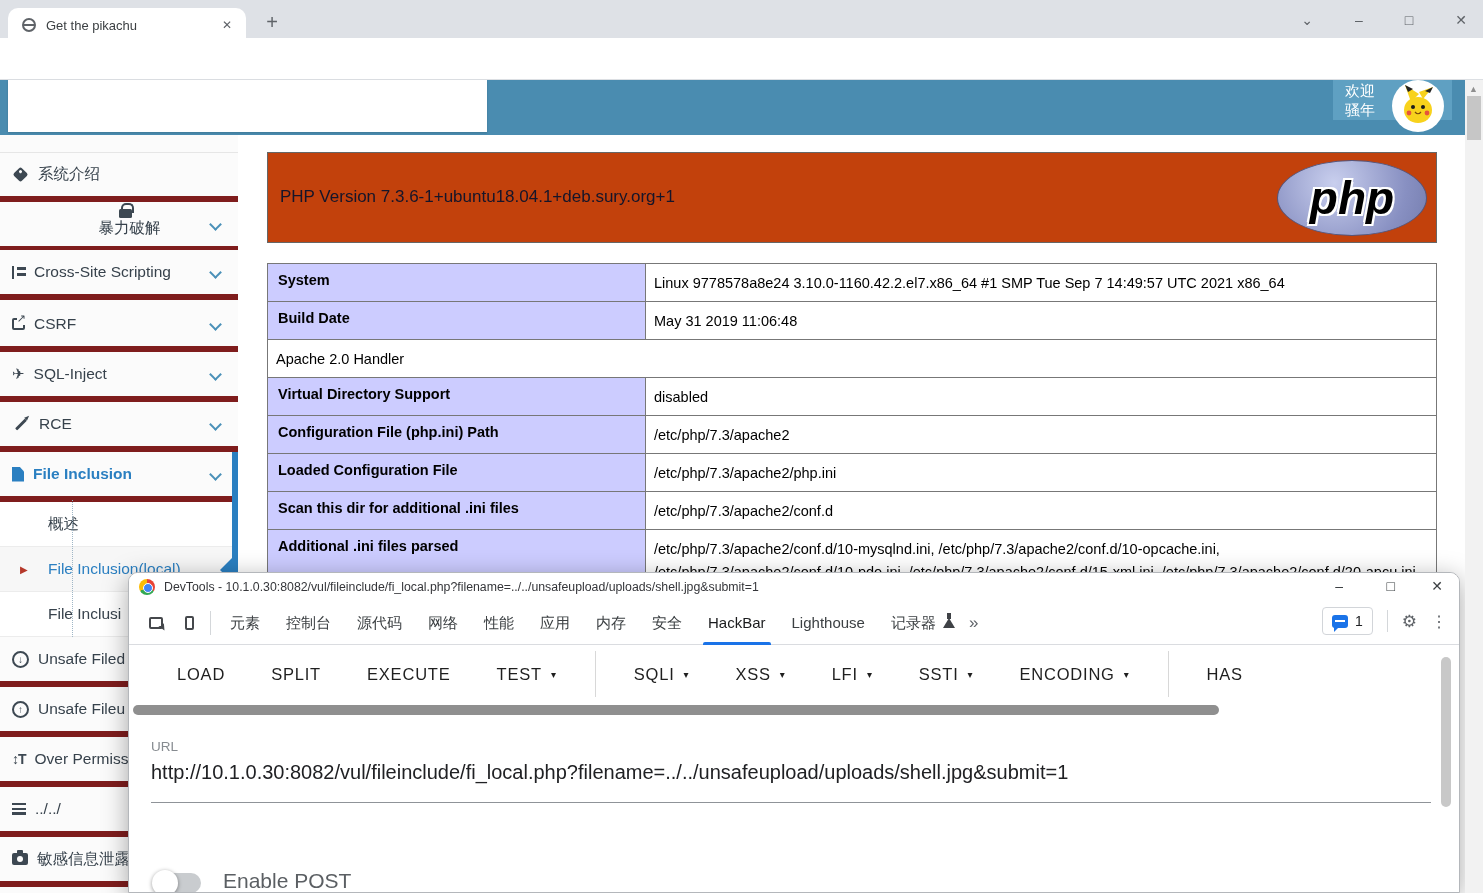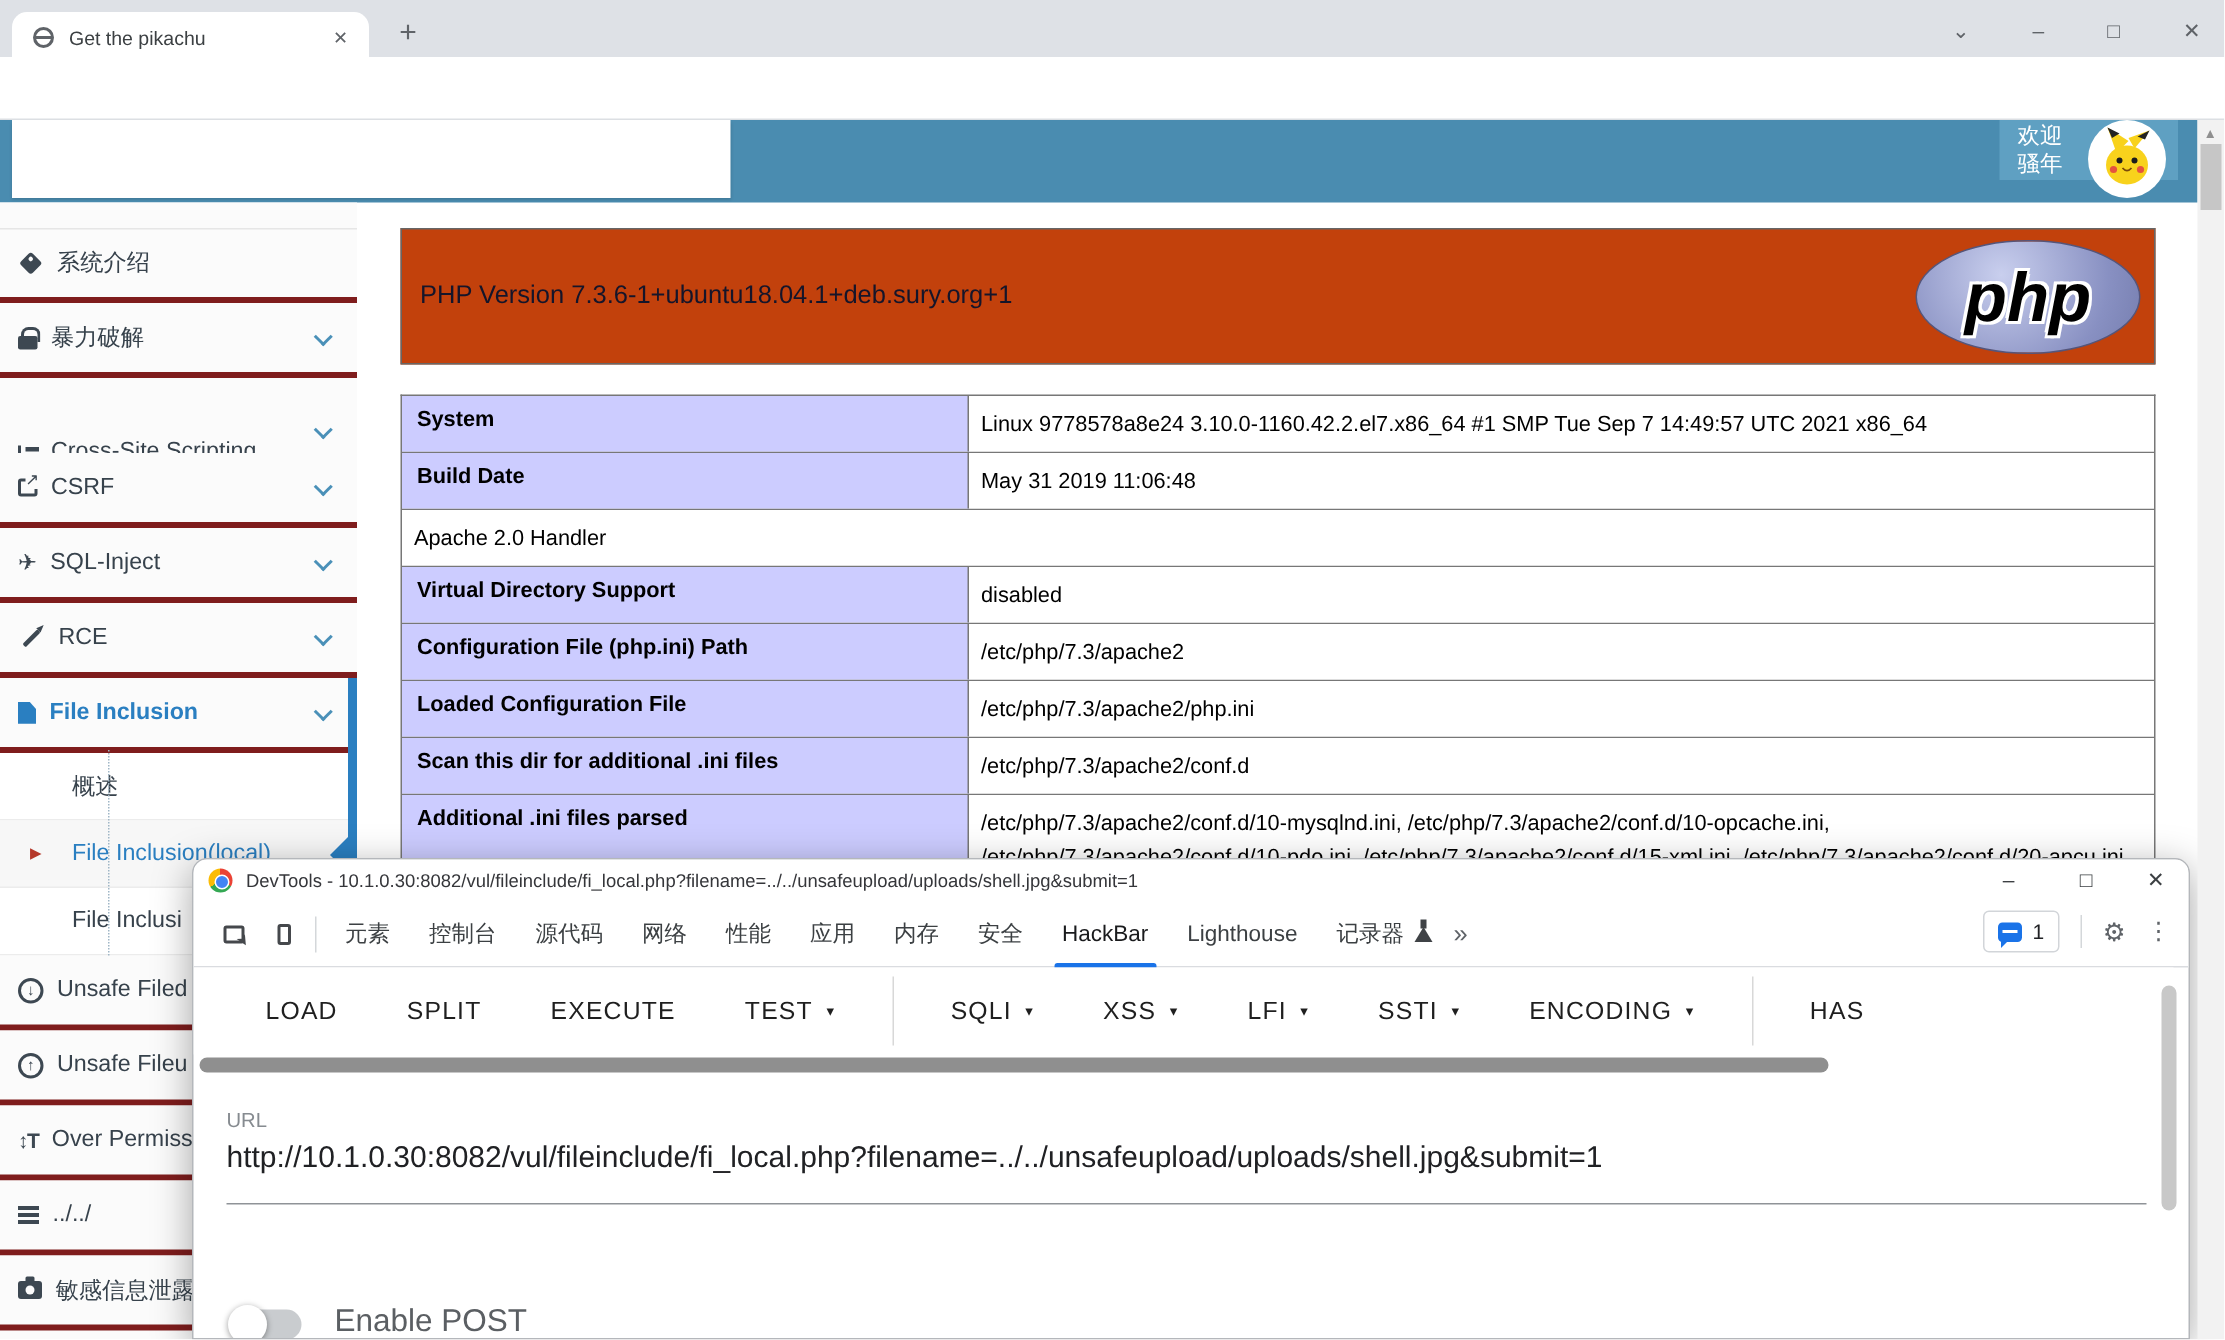--- a/index.html
+++ b/index.html
@@ -50,21 +50,21 @@
 
   
   .pgheader { left:0; top:80px; width:1465px; height:55px; background:#4a8cb0; }
   .whitebox { left:8px; top:0; width:479px; height:52px; background:#fff; box-shadow:0 1px 2px rgba(0,0,0,.15); }
   .welcomebox { left:1333px; top:0; width:119px; height:40px; background:#5fa0c2; display:flex; align-items:center; padding-left:12px; }
   .welcometext { color:#fff; font-size:15px; line-height:19px; }
   .pikacircle { position:absolute; right:8px; top:0px; width:52px; height:52px; background:#fff; border-radius:50%; overflow:hidden; }
 
   
   .sidebar { left:0; top:135px; width:238px; height:758px; background:#fbfbfb; }
-  .srow { left:0; width:238px; height:50px; border-bottom:4px solid #7f1d1d; display:flex; align-items:center; padding-left:12px; font-size:15.5px; color:#37424c; background:#fbfbfb; }
+  .srow { left:0; width:238px; height:50px; border-bottom:6px solid #7f1d1d; display:flex; align-items:center; padding-left:12px; font-size:15.5px; color:#37424c; background:#fbfbfb; }
   .srow .lbl { margin-left:9px; }
   .srow.first { border-top:1px solid #e6e6e6; }
   .chev { position:absolute; right:18px; width:9px; height:9px; border-right:2px solid #4a90b8; border-bottom:2px solid #4a90b8; transform:rotate(45deg); top:18px; }
   .ssub { left:0; width:238px; height:45px; border-bottom:1px solid #ececec; display:flex; align-items:center; padding-left:48px; font-size:15.5px; color:#37424c; background:#fff; }
   .active-blue { color:#2a7fc1; font-weight:bold; }
   .subactive { color:#2a7fc1; }
   .redmark { position:absolute; left:20px; font-size:10px; color:#b5382a; }
   .treeline { left:72px; top:500px; width:0; height:137px; border-left:1px dotted #9fb6c6; }
   .bluebar { left:232px; top:452px; width:6px; height:188px; background:#2a7fc1; }
   .bluenotch { left:220px; top:556px; width:0; height:0; border-top:14px solid transparent; border-bottom:14px solid transparent; border-right:14px solid #2a7fc1; }
@@ -215,26 +215,26 @@
         </svg>
       </div>
     </div>
   </div>
 
   <div class="abs sidebar">
     <div class="abs srow first" style="top:17px;">
       <span class="ic i-tag"></span>
       <span class="lbl">系统介绍</span>
     </div>
-    <div class="abs srow" style="top:67px;">
+    <div class="abs srow" style="top:67px;flex-direction:column;">
       <span class="ic i-lock"></span>
       <span class="lbl">暴力破解</span>
       <span class="chev"></span>
     </div>
-    <div class="abs srow" style="top:129px;align-items:flex-end;">
+    <div class="abs srow" style="top:115px;">
       <span class="ic i-tree"></span>
       <span class="lbl">Cross-Site Scripting</span>
       <span class="chev"></span>
     </div>
     <div class="abs srow" style="top:167px;">
       <span class="ic i-export"></span>
       <span class="lbl">CSRF</span>
       <span class="chev"></span>
     </div>
     <div class="abs srow" style="top:217px;">

